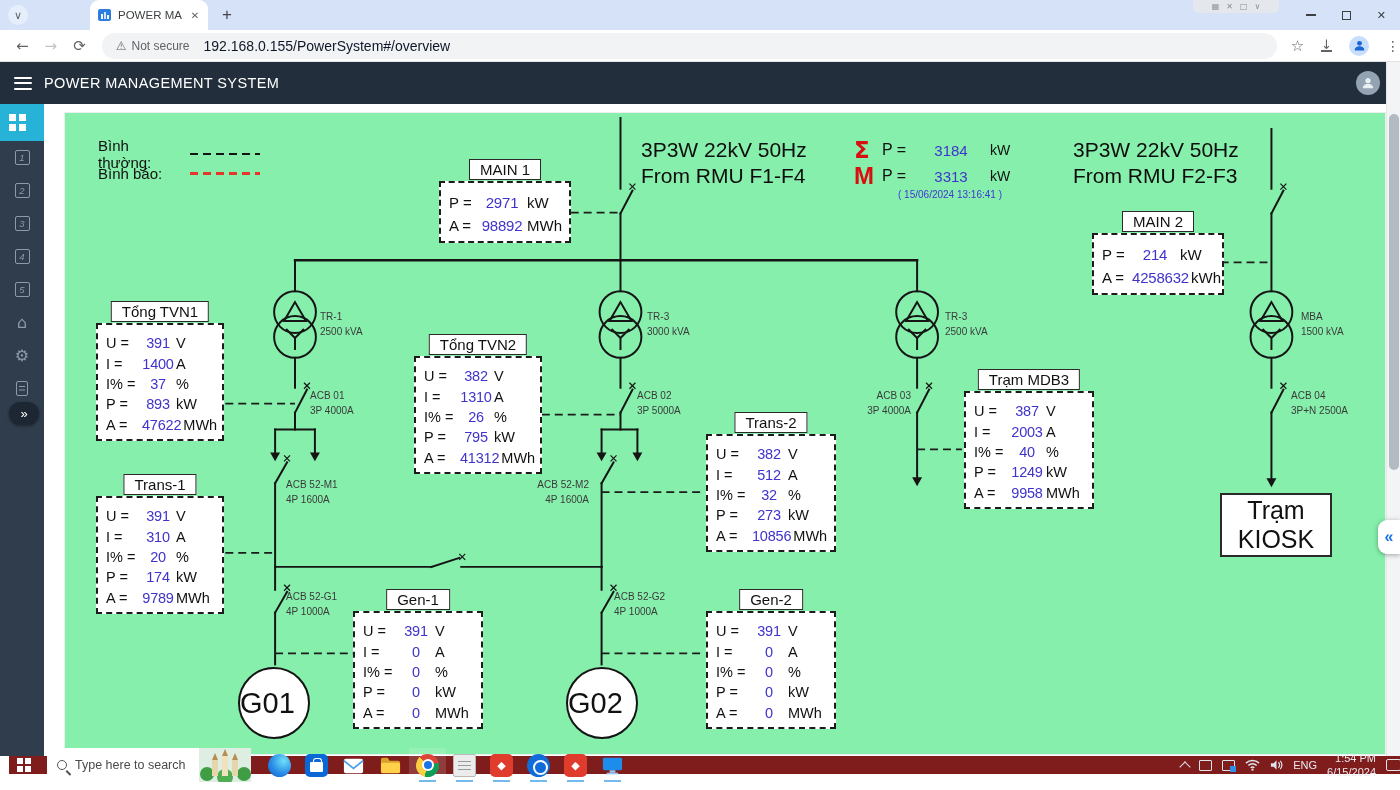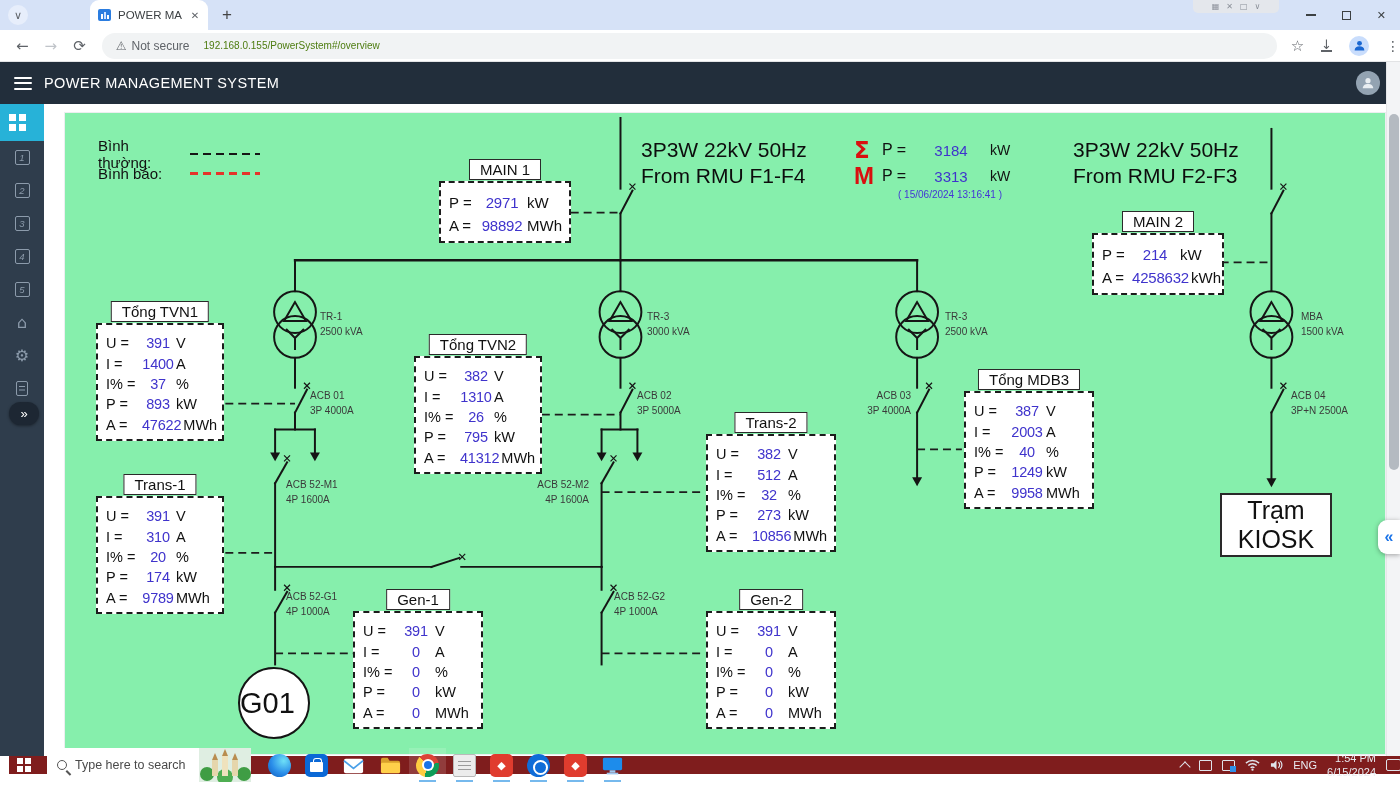--- a/index.html
+++ b/index.html
@@ -15,21 +15,21 @@
   .win-controls{position:absolute;right:6px;top:0;height:30px;display:flex;align-items:center;gap:26px;padding-right:8px}
   .wc-min{width:10px;height:1.4px;background:#3c4043}
   .wc-max{width:9px;height:9px;border:1.3px solid #3c4043}
   .wc-close{font-size:11px;color:#3c4043}
   .urlrow{position:absolute;left:0;top:30px;width:1400px;height:32px;background:#fff;border-bottom:1px solid #e2e3e5;display:flex;align-items:center}
   .nav-ico{font-size:15px;color:#5f6368;margin-left:16px;font-family:"DejaVu Sans",sans-serif}
   .nav-ico.disabled{color:#c0c4c9}
   .omnibox{margin-left:16px;width:1180px;height:26px;border-radius:13px;background:#f1f3f4;display:flex;align-items:center;padding:0 14px;gap:6px}
   .ns-chip{display:flex;align-items:center;gap:5px;color:#5f6368;font-size:12px;padding-right:8px}
   .warn-glyph{font-size:12px;font-family:"DejaVu Sans",sans-serif}
-  .url-text{font-size:10px;color:#4d7c0f}
+  .url-text{font-size:14px;color:#0f172a}
   .url-actions{display:flex;align-items:center;gap:17px;margin-left:14px}
   .act-star{font-size:15px;color:#5f6368;font-family:"DejaVu Sans",sans-serif}
   .act-dl{font-size:13px;color:#5f6368;border-bottom:2px solid #5f6368;line-height:11px;font-family:"DejaVu Sans",sans-serif}
   .act-avatar{width:20px;height:20px;border-radius:50%;background:#c9ddfc;display:flex;align-items:center;justify-content:center}
   .act-menu{font-size:14px;color:#5f6368;font-family:"DejaVu Sans",sans-serif}
   
   .app-header{position:absolute;left:0;top:62px;width:1400px;height:42px;background:#222e3b;display:flex;align-items:center;color:#fff}
   .burger{width:18px;margin-left:14px;display:flex;flex-direction:column;gap:3.5px}
   .burger i{height:2px;background:#fff;border-radius:1px}
   .app-title{margin-left:12px;font-size:14.5px;letter-spacing:.4px}
@@ -504,21 +504,21 @@
           <span class="m-value">273</span>
           <span class="m-unit">kW</span>
         </div>
         <div class="mrow">
           <span class="m-label">A =</span>
           <span class="m-value">10856</span>
           <span class="m-unit">MWh</span>
         </div>
       </div>
       <div class="meter-box" style="left: 899px; top: 278px; width: 130px; height: 118px;">
-        <div class="meter-title">Tổng MDB3</div>
+        <div class="meter-title">Trạm MDB3</div>
         <div class="mrow">
           <span class="m-label">U =</span>
           <span class="m-value">387</span>
           <span class="m-unit">V</span>
         </div>
         <div class="mrow">
           <span class="m-label">I =</span>
           <span class="m-value">2003</span>
           <span class="m-unit">A</span>
         </div>
@@ -641,20 +641,23 @@
         <div>4P 1000A</div>
       </div>
       <div class="equip-label" style="left: 549px; top: 476px;">
         <div>ACB 52-G2</div>
         <div>4P 1000A</div>
       </div>
     </div>
 
   <div class="gen-circle" style="left:173px;top:554px">
       <span>G01</span>
+    </div>
+  <div class="gen-circle" style="left:501px;top:554px">
+      <span>G02</span>
     </div>
   <div class="kiosk">
     <div>Trạm</div>
       <div>KIOSK</div>
   </div>
 </div>
 
 <div class="scrollbar">
     <div class="scroll-thumb"></div>
   </div>

